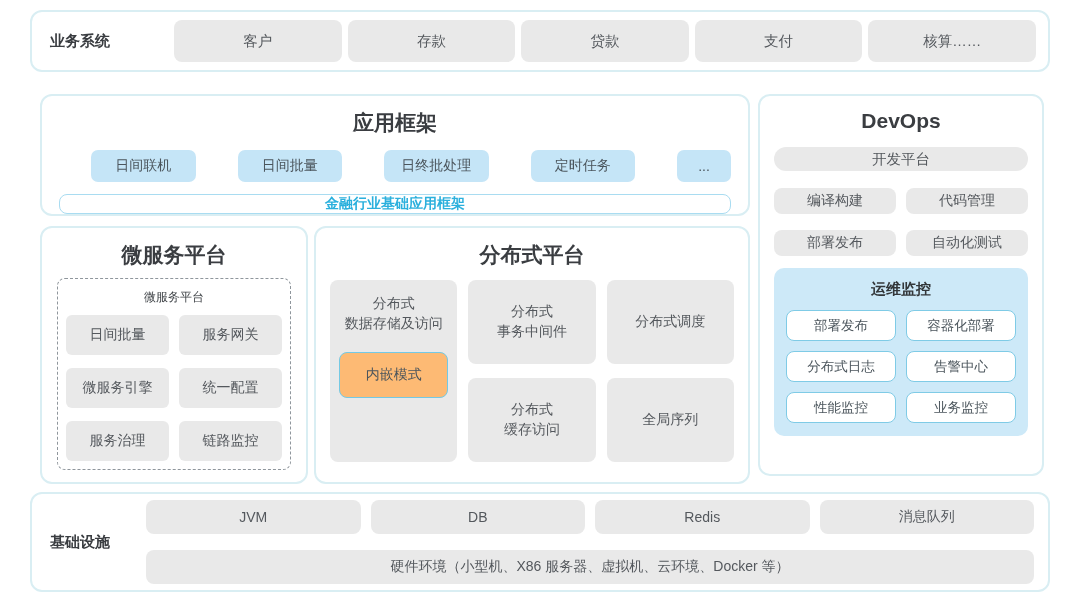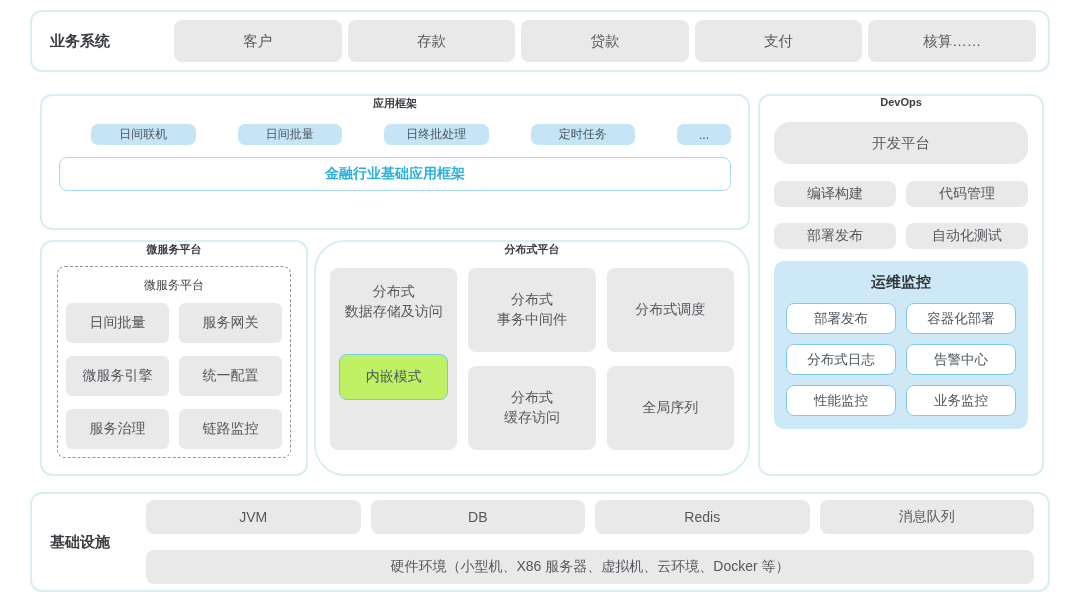--- a/index.html
+++ b/index.html
@@ -30,83 +30,84 @@
     background:#e9e9e9; border-radius:8px;
     display:flex; align-items:center; justify-content:center;
     font-size:14.5px; color:#54585d;
   }
   .top-band .gray-box { flex:1; height:42px; }
 
   
   .middle { margin:22px 36px 0 40px; display:flex; gap:8px; height:382px; }
   .mid-left { width:710px; flex:0 0 710px; display:flex; flex-direction:column; gap:10px; }
   .panel-title {
-    text-align:center; font-size:11px; font-weight:600; color:#3a3d41;
+    text-align:center; font-size:21px; font-weight:600; color:#3a3d41;
+    padding-top:13px;
   }
 
   
   .app-framework { height:136px; }
   .blue-row { display:flex; gap:10px; margin:13px 17px 0; }
   .blue-box {
-    flex:1; height:21px; background:#c5e5f7; border-radius:7px;
-    display:flex; align-items:center; justify-content:center;
-    font-size:12px; color:#4b555c;margin-left:32px;
+    flex:1; height:32px; background:#c5e5f7; border-radius:7px;
+    display:flex; align-items:center; justify-content:center;
+    font-size:14px; color:#4b555c;margin-left:32px;
   }
   .blue-box.small { flex:0 0 54px; }
   .framework-bar {
-    margin:12px 17px 0; height:34px;
+    margin:12px 17px 0; height:20px;
     background:#ffffff; border:1px solid #a9dcf1; border-radius:8px;
     display:flex; align-items:center; justify-content:center;
     font-size:14px; font-weight:600; color:#2bb0dd;
   }
 
   .mid-bottom { flex:1; display:flex; gap:6px; }
 
   
   .micro-panel { width:268px; flex:0 0 268px; }
   .dashed-box {
     margin:9px 15px 12px; height:192px;
     border:1px dashed #8f969c; border-radius:8px;
     padding:7px 8px 10px;
   }
   .dashed-title { text-align:center; font-size:12px; color:#3f4347; margin:3px 0 9px; }
   .micro-grid { display:grid; grid-template-columns:1fr 1fr; gap:13px 10px; }
   .micro-grid .gray-box { height:40px; border-radius:6px; font-size:14px; }
 
   
-  .dist-panel { flex:1;border-radius:31px; }
+  .dist-panel { flex:1; }
   .dist-grid {
     display:grid; grid-template-columns:1fr 1fr 1fr;
     gap:14px 11px; margin:11px 14px 12px; height:182px;
   }
   .storage-box {
     grid-row:1 / 3; background:#e9e9e9; border-radius:8px;
     padding:10px 9px 8px; display:flex; flex-direction:column;
   }
   .storage-label {
     text-align:center; font-size:14px; color:#54585d;
     white-space:pre-line; line-height:1.4; margin:4px 0 9px;
   }
   .mode-box {
-    height:46px; background:#bef264;
+    height:46px; background:#fdba74;
     border:1.5px solid #74c9e4; border-radius:8px;
     display:flex; align-items:center; justify-content:center;
-    font-size:14px; color:#4b555c; margin-top:24px;
+    font-size:14px; color:#4b555c; margin-top:10px;
   }
   .mode-box:first-of-type { margin-top:0; }
   .dist-cell {
     background:#e9e9e9; border-radius:8px;
     display:flex; align-items:center; justify-content:center;
     font-size:14px; color:#54585d; white-space:pre-line;
     text-align:center; line-height:1.4;
   }
 
   
   .devops-panel { flex:1; }
-  .dev-wide { margin:14px 14px 0; height:42px; border-radius:16px; }
+  .dev-wide { margin:14px 14px 0; height:24px; border-radius:16px; }
   .devops-grid { display:grid; grid-template-columns:1fr 1fr; gap:16px 10px; margin:17px 14px 0; }
   .devops-grid .gray-box { height:26px; border-radius:8px; font-size:14px; }
   .ops-panel {
     margin:12px 14px 12px; background:#cde9f8; border-radius:10px;
     padding:8px 12px 13px;
   }
   .ops-title { text-align:center; font-size:15px; font-weight:600; color:#33373a; margin:4px 0 11px; }
   .ops-grid { display:grid; grid-template-columns:1fr 1fr; gap:10px; }
   .ops-box {
     height:31px; background:#ffffff;

